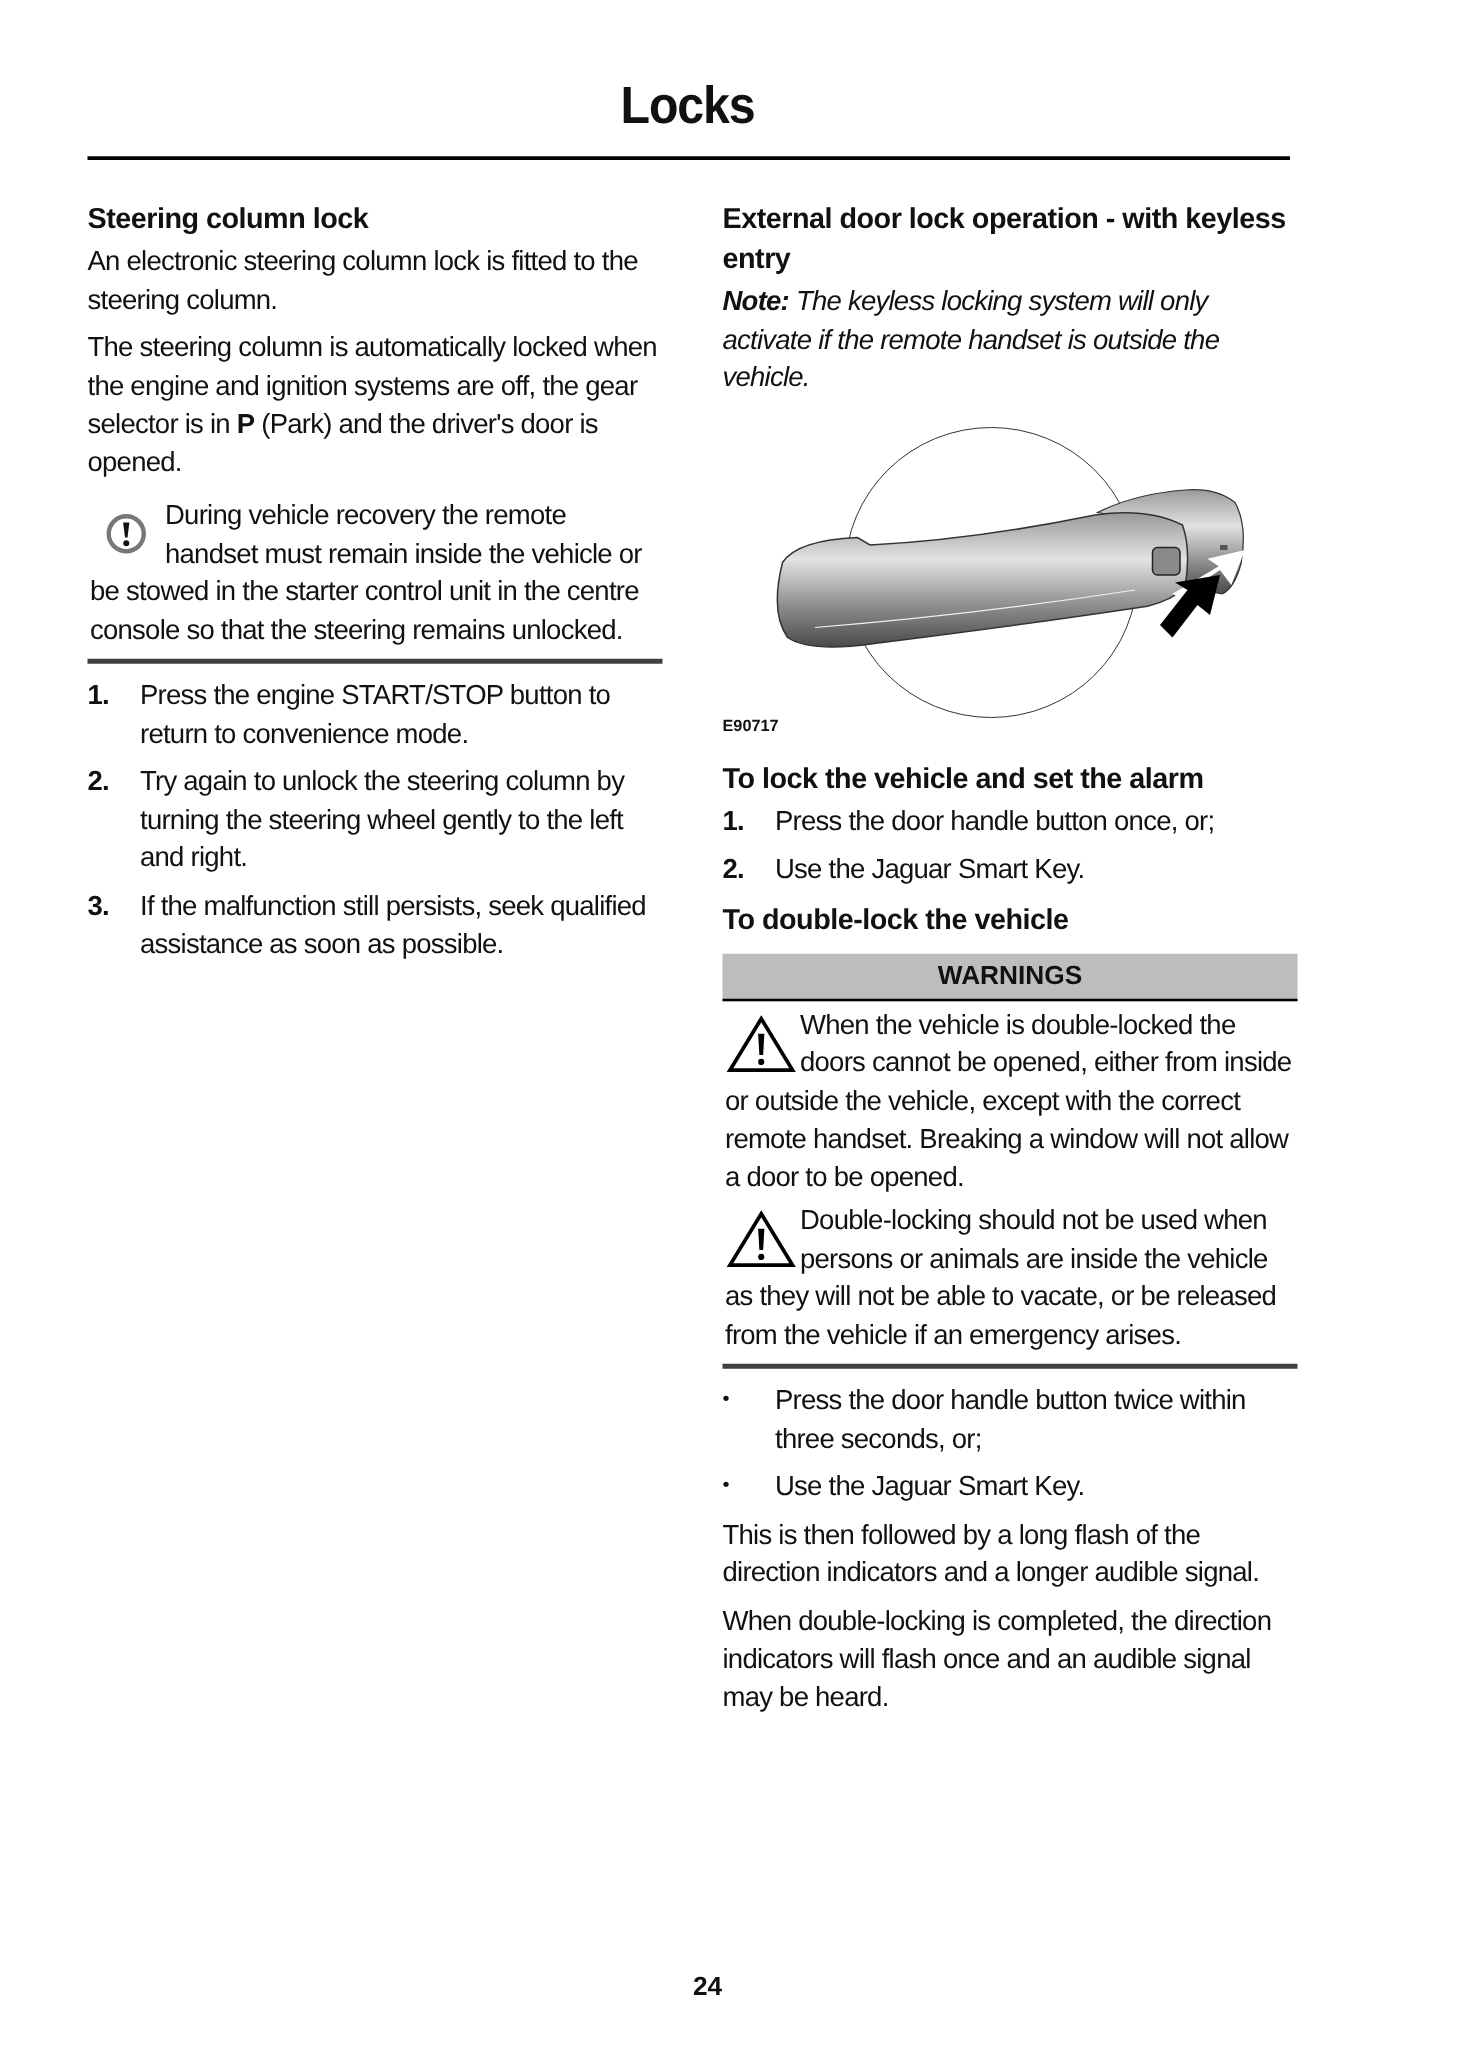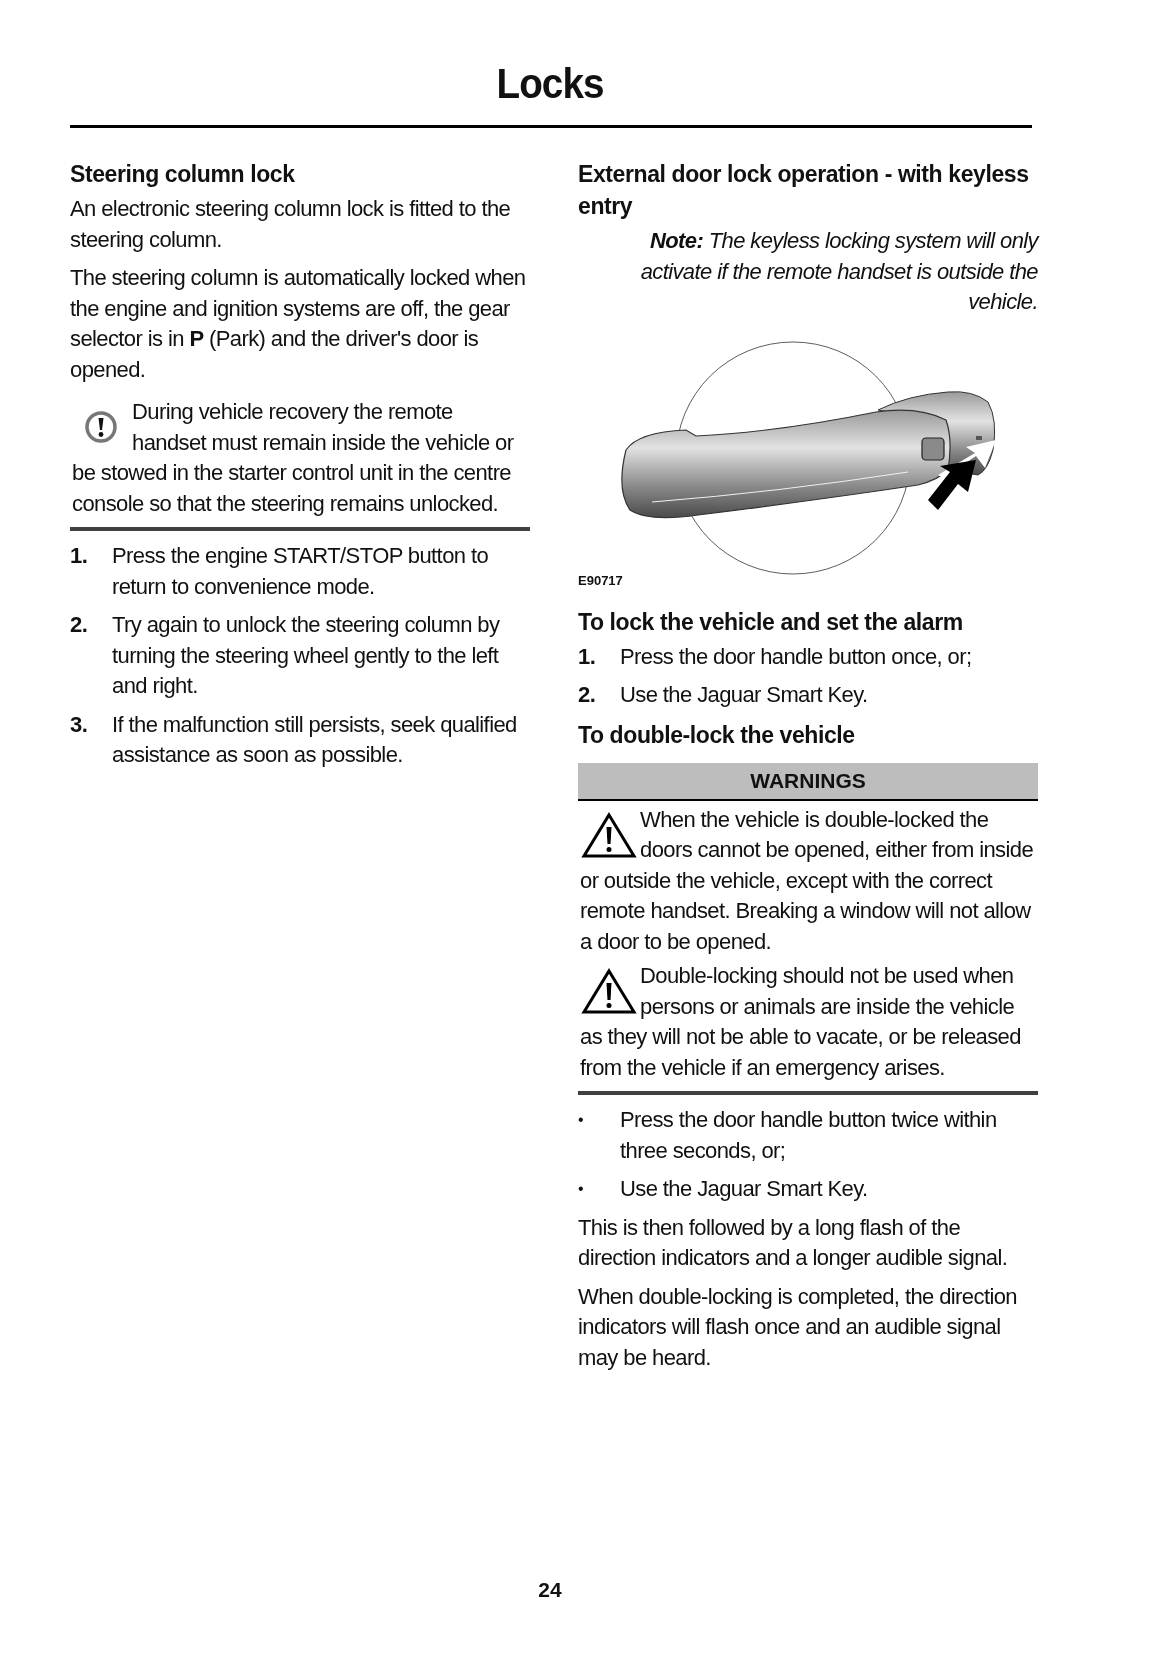--- a/index.html
+++ b/index.html
@@ -42,21 +42,21 @@
       transform-origin: left top;
     }
     h2.heading {
       font-size: 23px;
       font-weight: bold;
       line-height: 32px;
       letter-spacing: -0.4px;
       margin-bottom: 4px;
     }
     p.para { margin-bottom: 8px; }
-    .note { font-style: italic; text-align: right; }
+    .note { font-style: italic; }
     .note b { font-weight: bold; font-style: italic; }
 
     .box-head {
       background: #bdbdbd;
       text-align: center;
       font-weight: bold;
       font-size: 21px;
       line-height: 36px;
       letter-spacing: 0px;
       border-bottom: 2px solid #000;
@@ -89,21 +89,21 @@
     }
     .fig-code {
       position: absolute;
       left: 0; bottom: 2px;
       font-size: 13px;
       font-weight: bold;
       letter-spacing: 0;
     }
     .page-number {
       position: absolute;
-      left: 0; width: 1100px;
+      left: 16px; width: 1100px;
       top: 1578px;
       text-align: center;
       font-size: 21px;
       font-weight: bold;
     }
   </style>
 </head>
 <body>
 
 <h1 class="page-title">Locks</h1>

